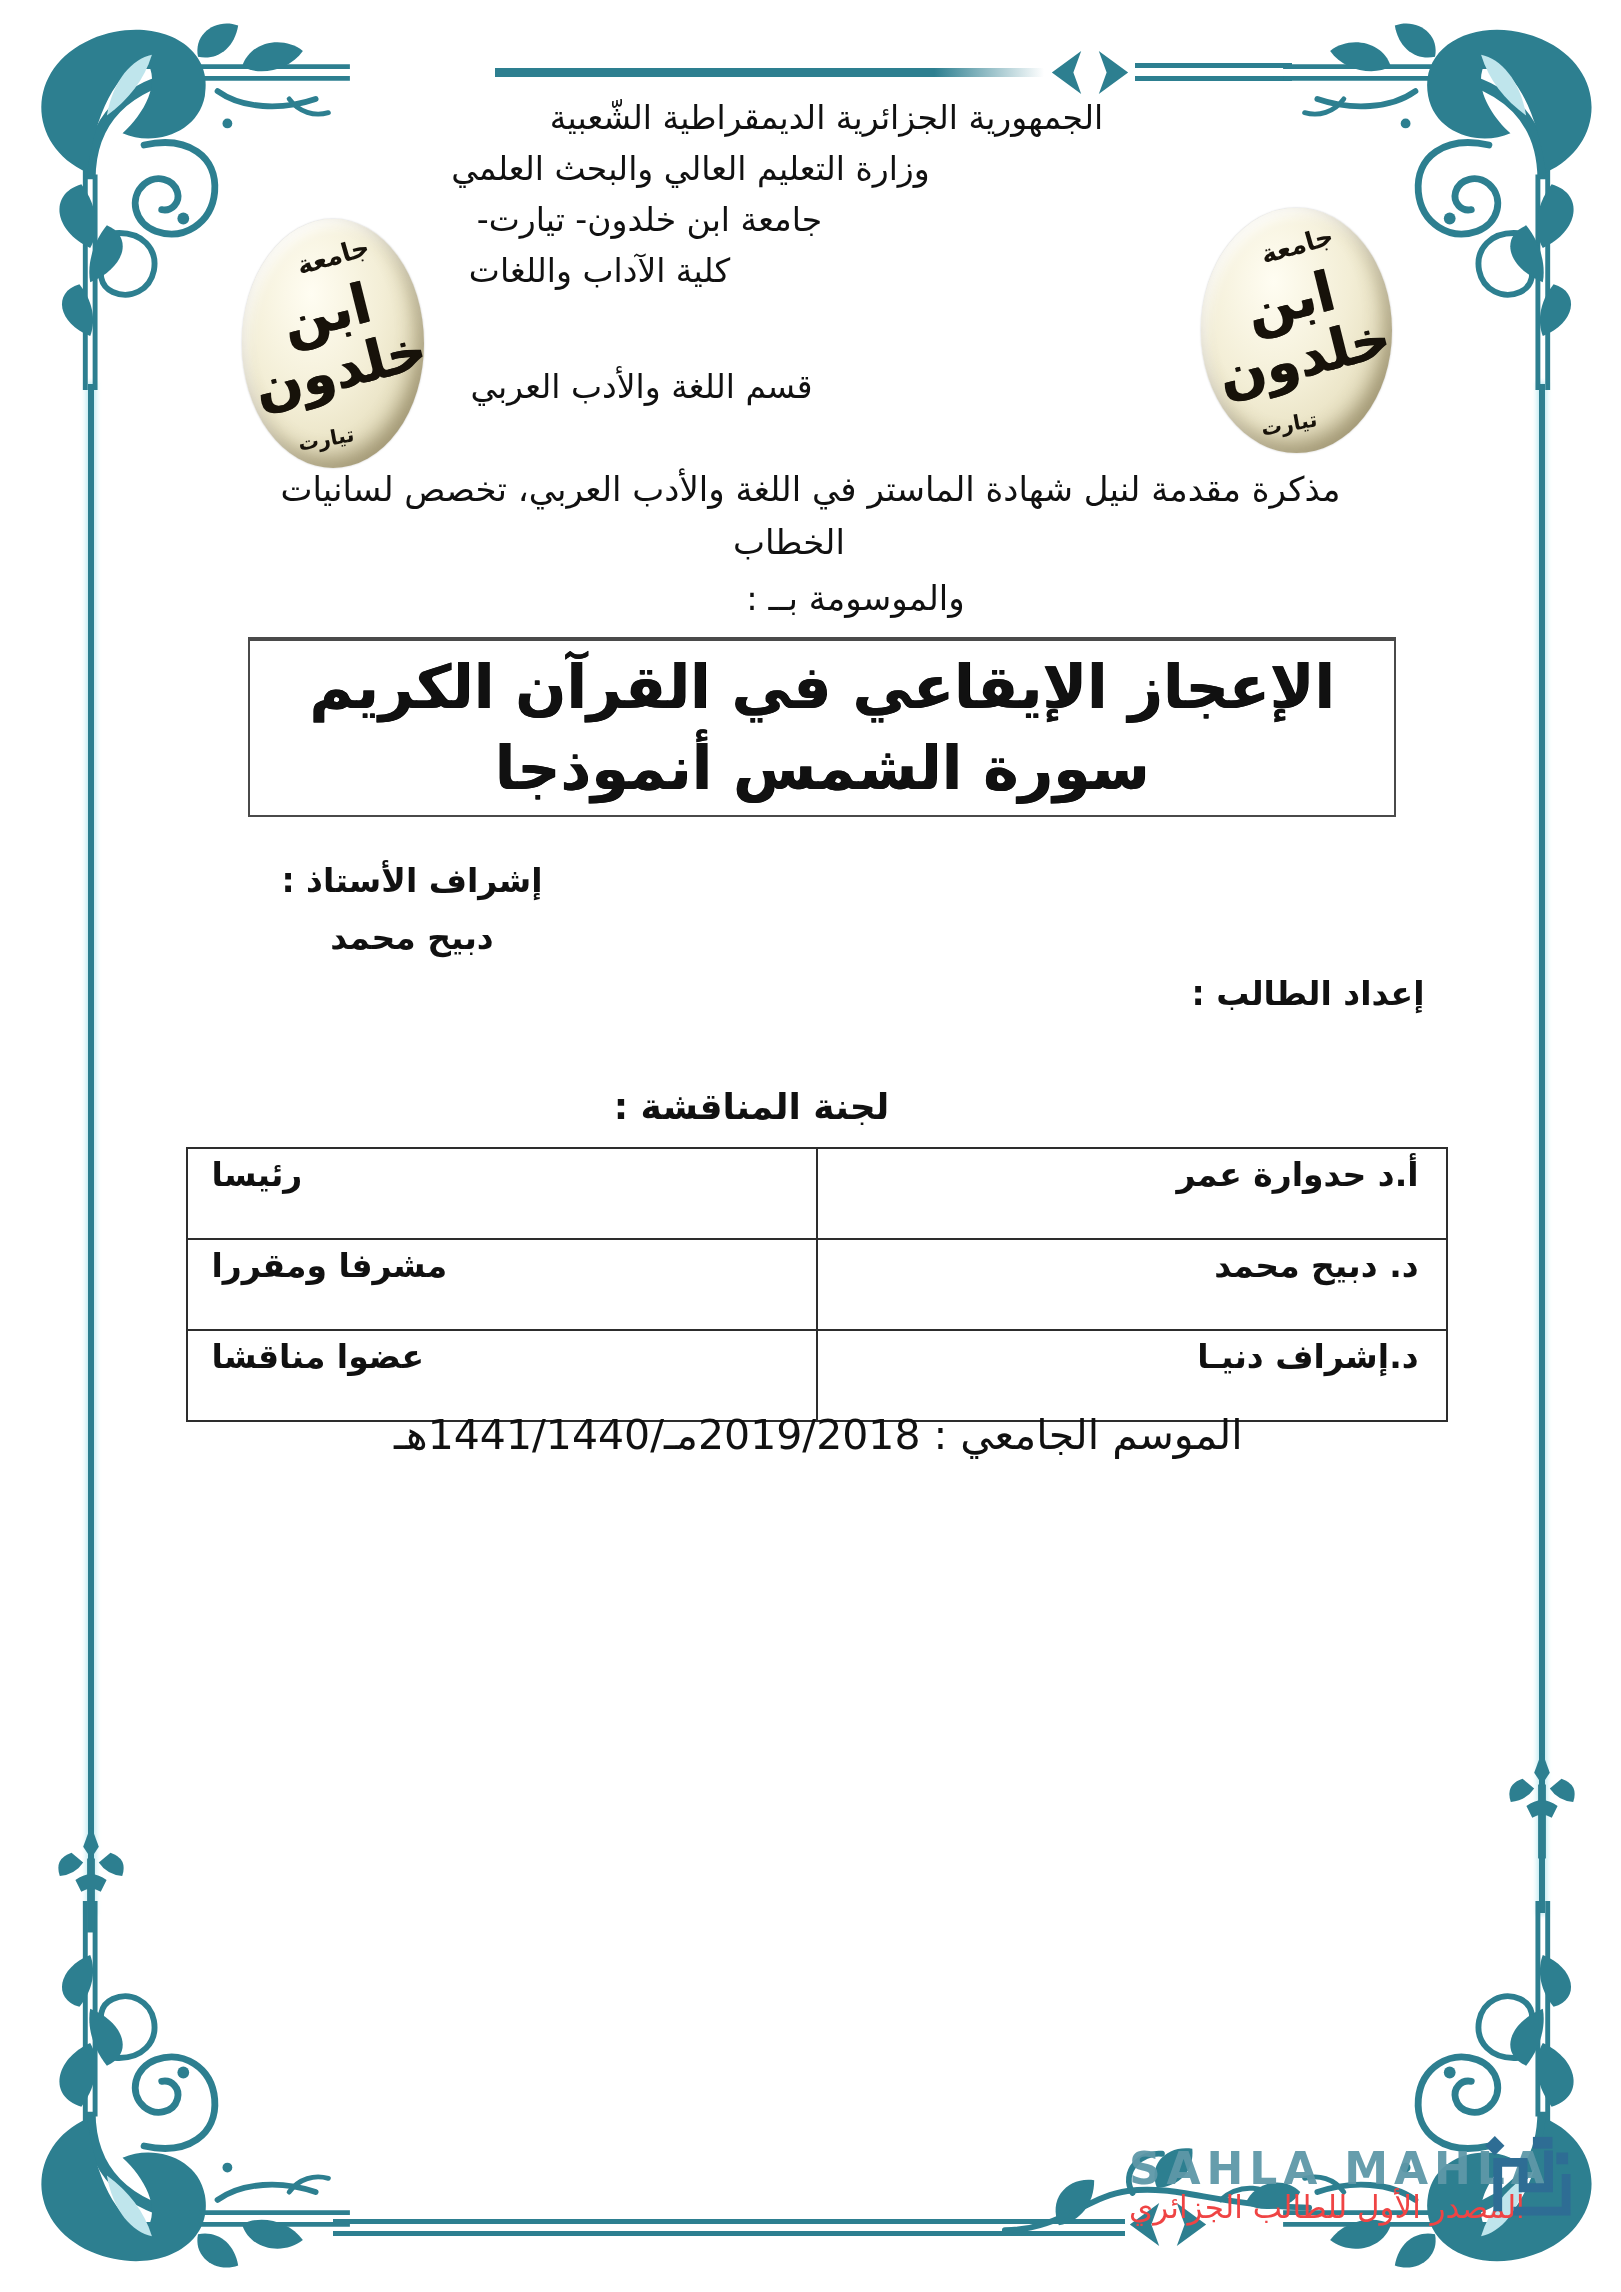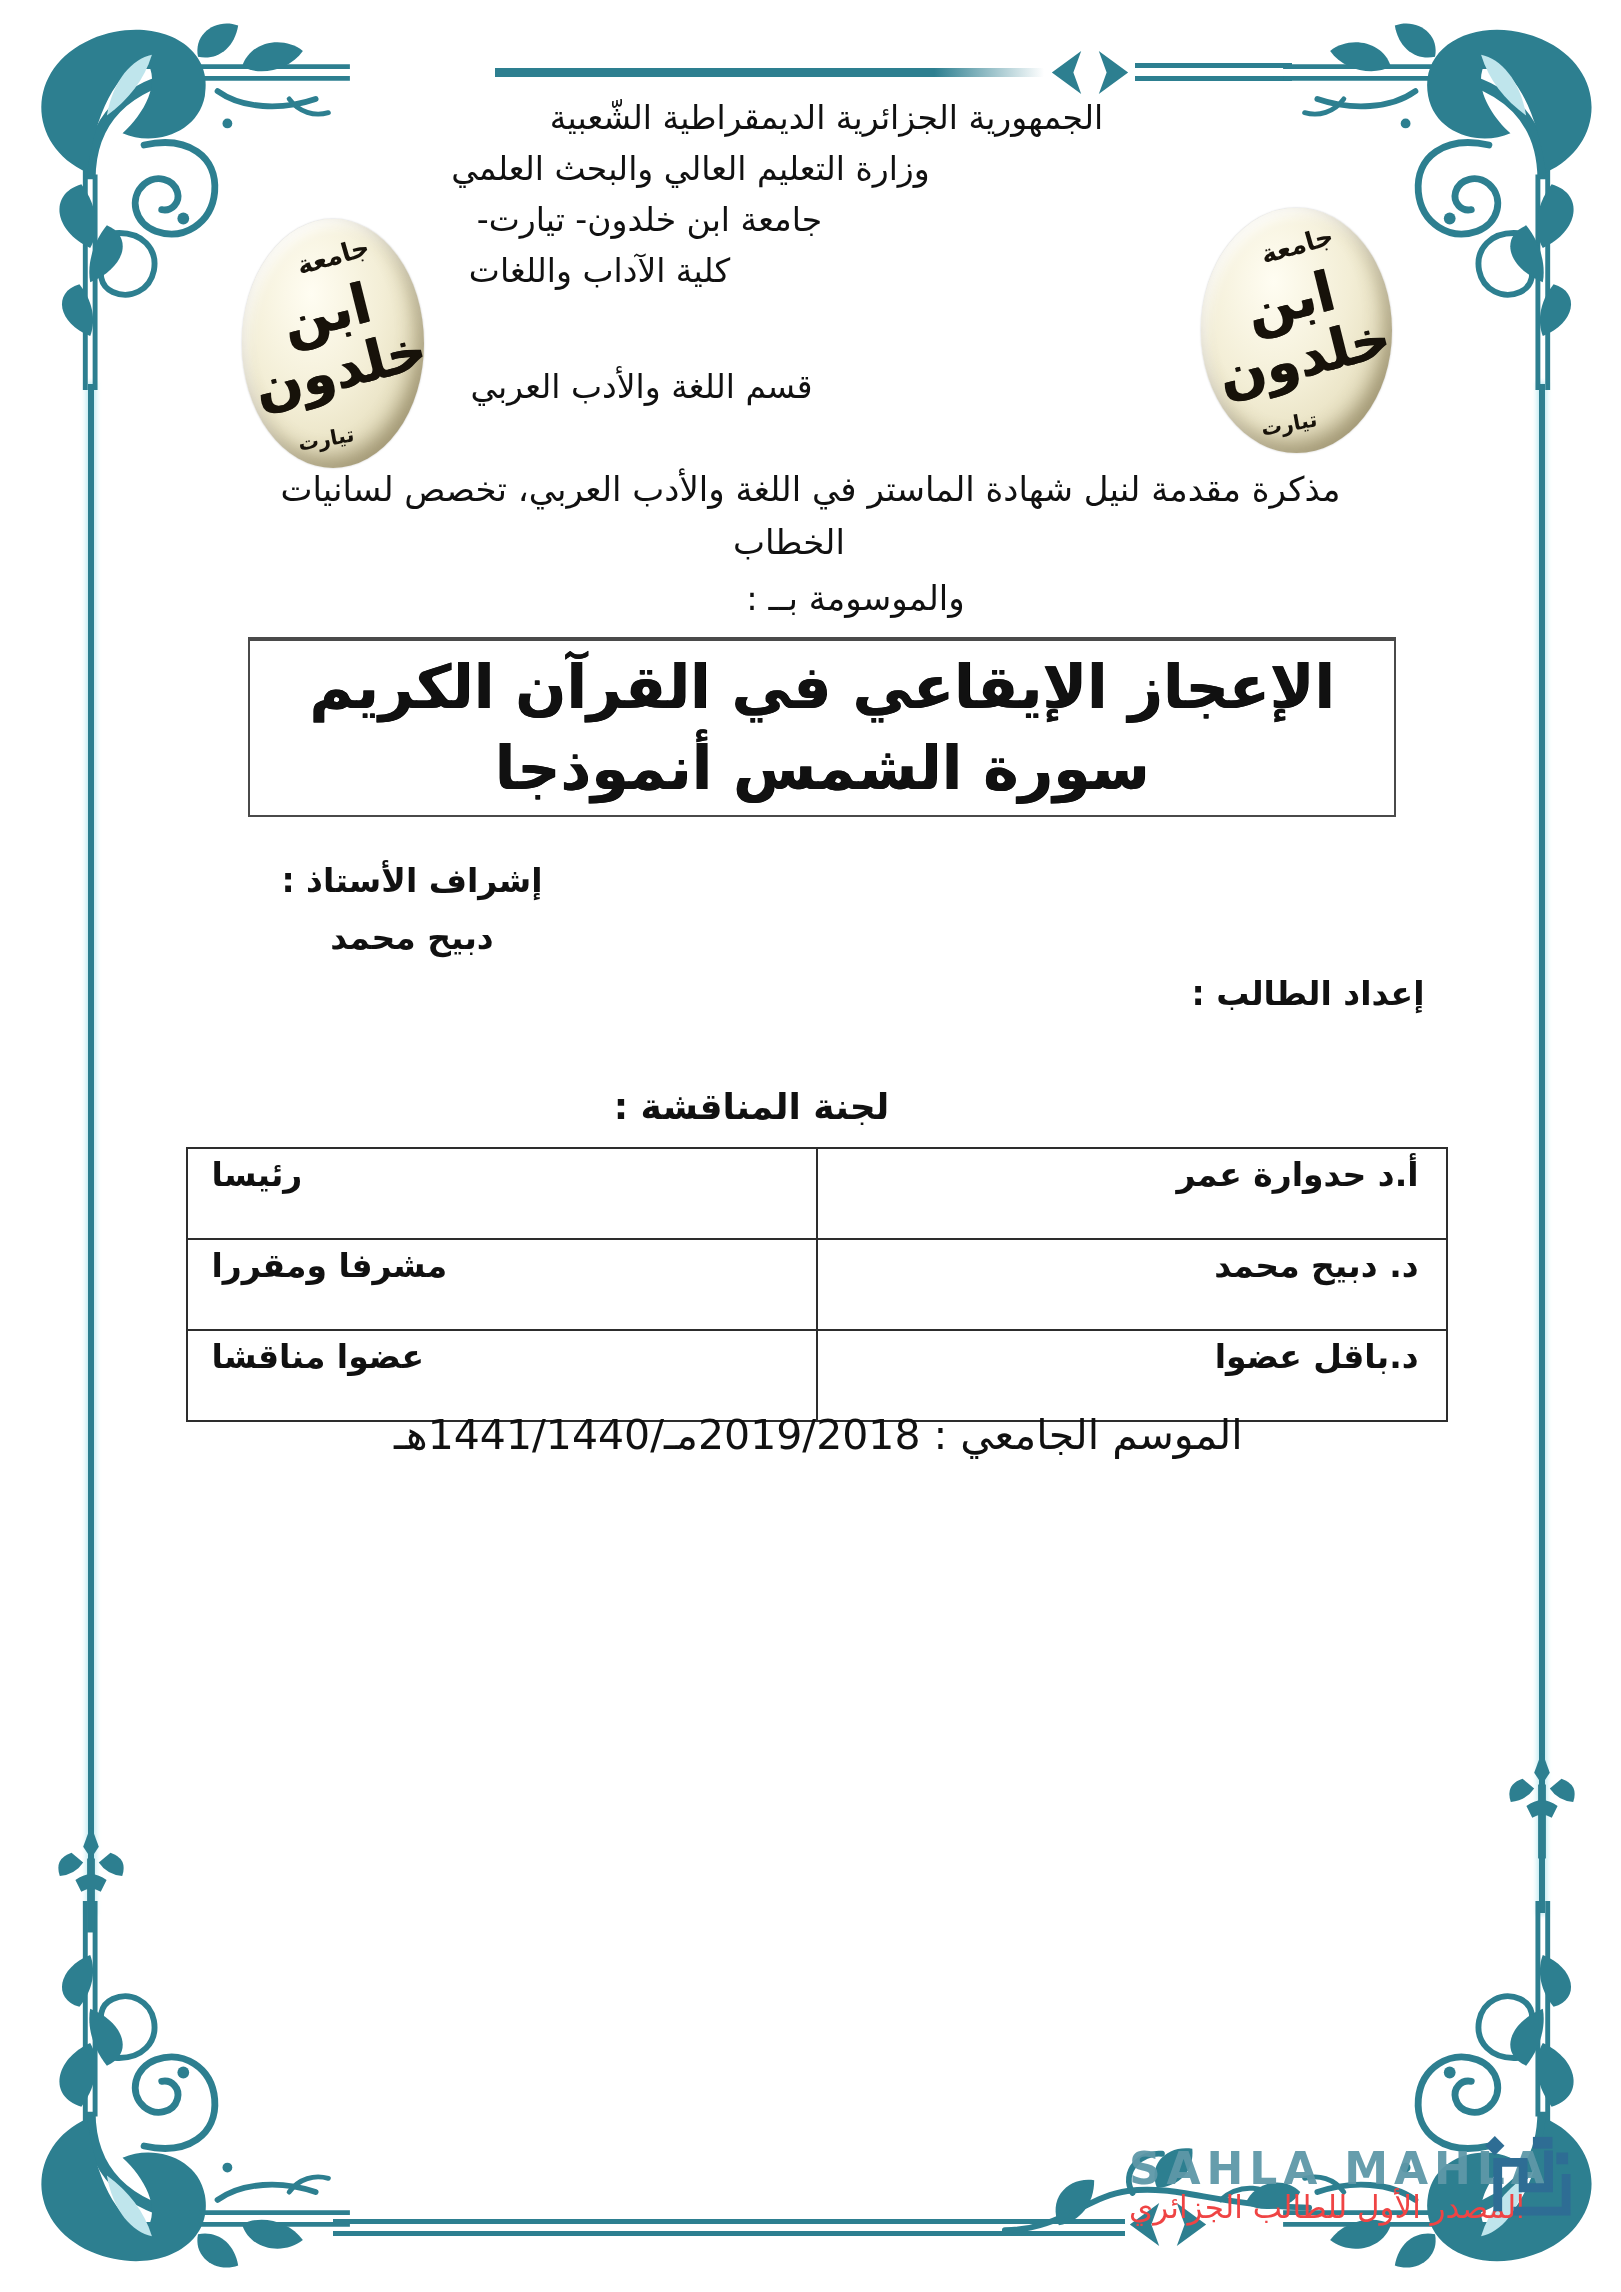--- a/index.html
+++ b/index.html
@@ -209,21 +209,21 @@
     <tbody>
         <tr>
       <td class="name-cell ar">أ.د حدوارة عمر</td>
       <td class="role-cell ar">رئيسا</td>
     </tr>
     <tr>
       <td class="name-cell ar">د. دبيح محمد</td>
       <td class="role-cell ar">مشرفا ومقررا</td>
     </tr>
     <tr>
-      <td class="name-cell ar">د.باقل عضوا</td>
+      <td class="name-cell ar">د.إشراف دنيـا</td>
       <td class="role-cell ar">عضوا مناقشا</td>
     </tr>
   </tbody>
     </table>
 
   <div class="cline year ar" style="top:1411px;transform:translateX(7.8px);">الموسم الجامعي : 2019/2018مـ/1441/1440هـ</div>
 
   <div class="wm-brand">SAHLA MAHLA</div>
   <div class="wm-tagline">المصدر الأول للطالب الجزائري</div>
   <svg class="wm-mark" style="width:90px;height:86px;" viewBox="0 0 92 88" width="90" height="86">

